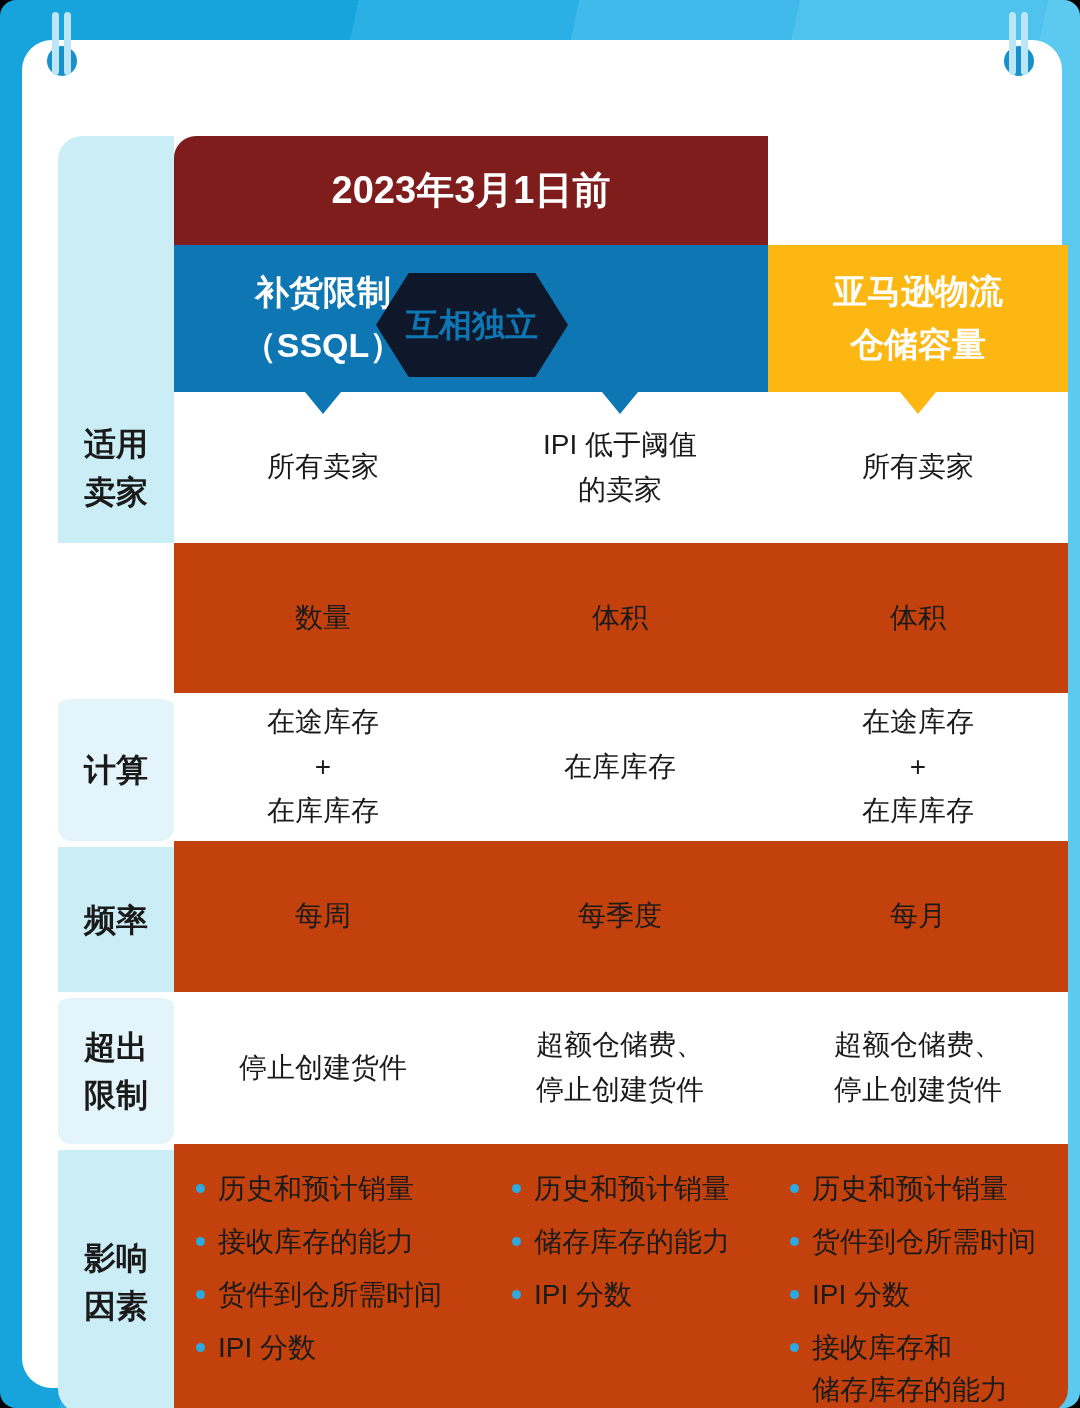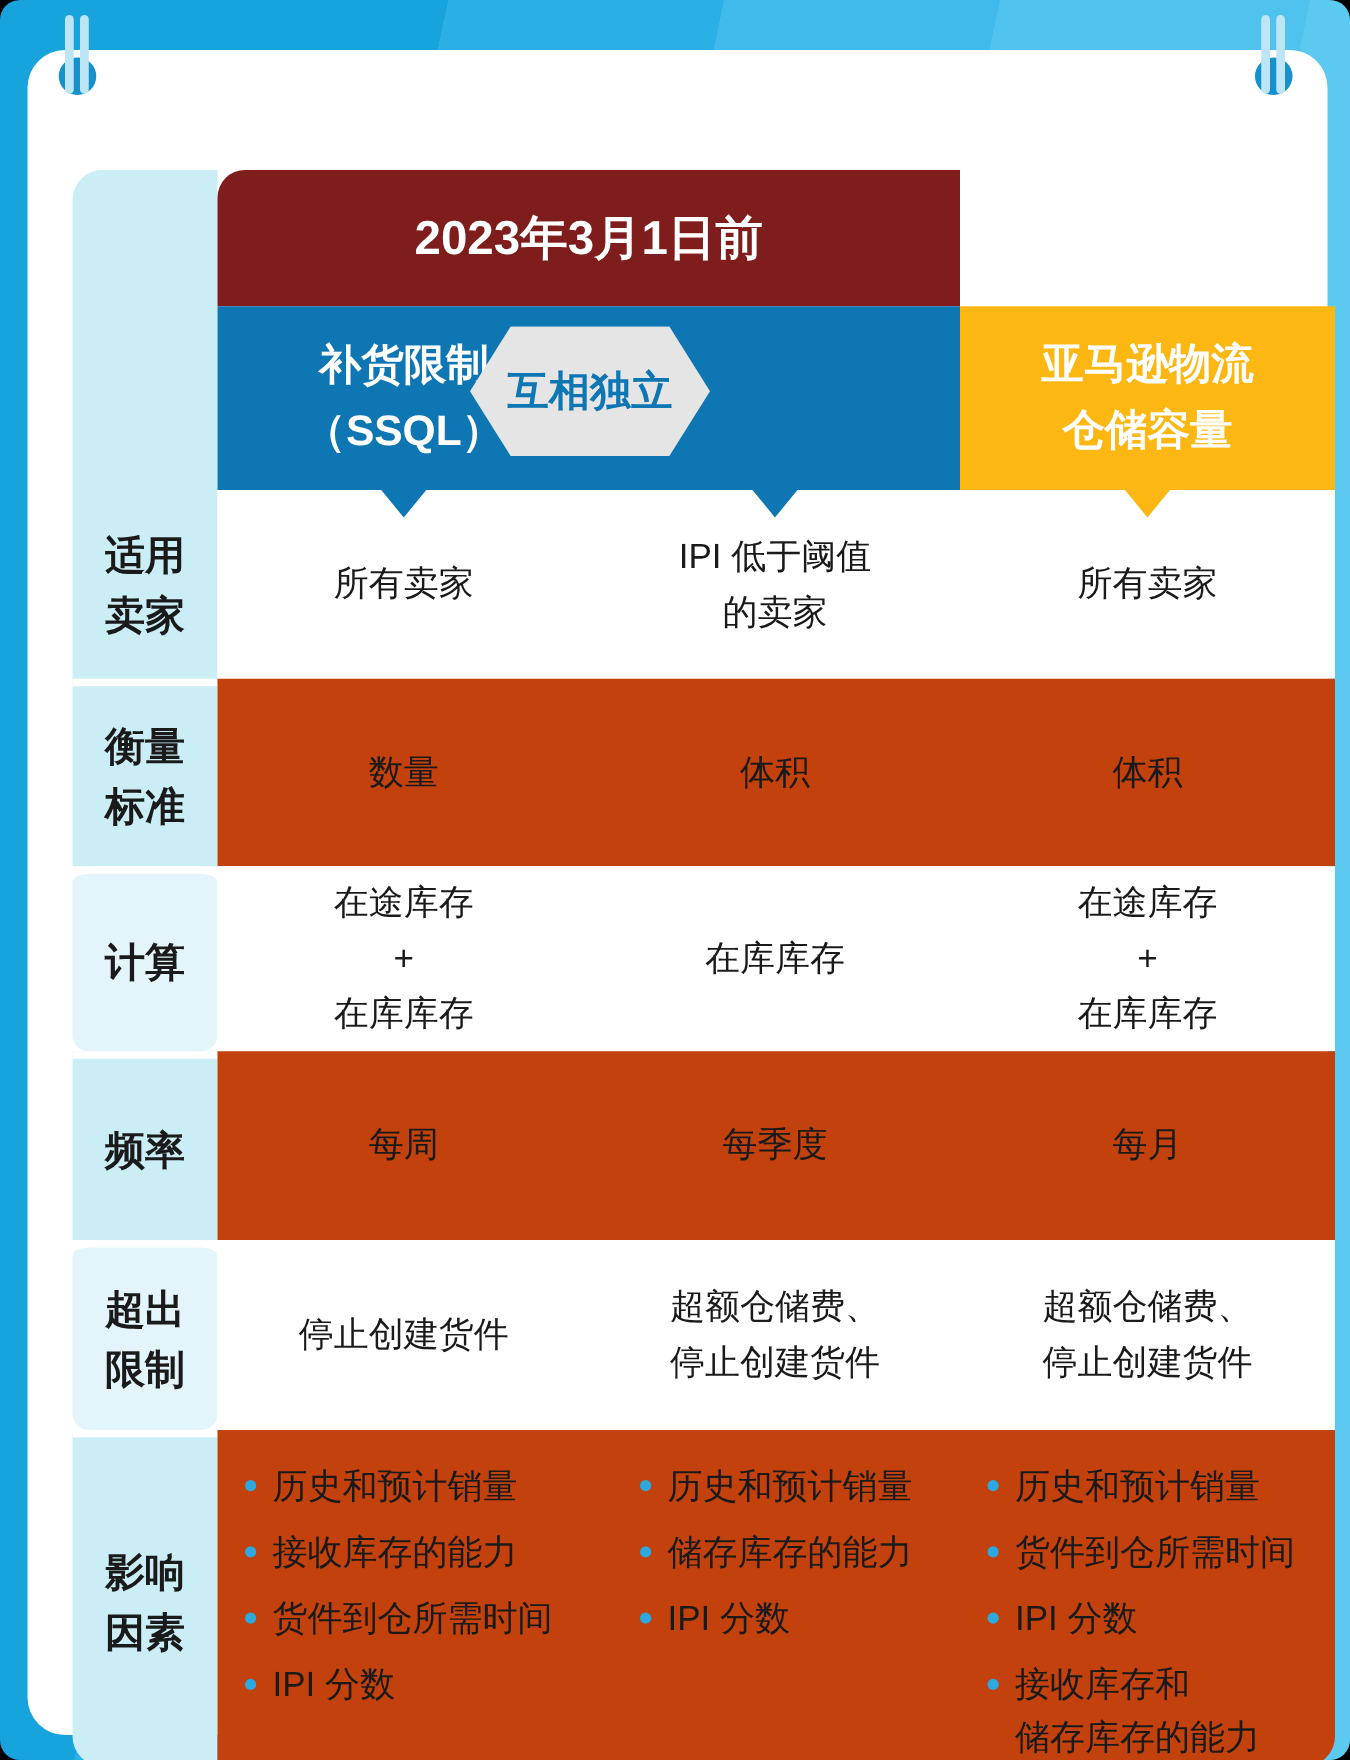--- a/index.html
+++ b/index.html
@@ -38,22 +38,22 @@
   .hd1-orange{grid-column:4;grid-row:1;background:#F7941E;border-radius:0 24px 0 0;}
   .hd2{font-size:34px;font-weight:700;color:#FFFFFF;line-height:1.55;}
   .hd2-blue{grid-column:2/4;grid-row:2;background:#0E76B2;display:grid;grid-template-columns:298px 296px;}
   .hd2-blue .half{display:flex;align-items:center;justify-content:center;text-align:center;white-space:pre-line;}
   .hd2-gold{grid-column:4;grid-row:2;background:#FCB713;font-family:Liberation Serif, serif;}
   
   .val{font-size:28px;font-weight:500;line-height:1.6;}
   .row-white{background:#FFFFFF;} .row-gray{background:#c2410c;}
   .br-corner{border-radius:0 0 24px 0;}
   
-  .hex{position:absolute;left:414px;top:177px;transform:translate(-50%,-50%);
-       width:192px;height:104px;background:#e5e5e5;
+  .hex{position:absolute;left:414px;top:189px;transform:translate(-50%,-50%);
+       width:192px;height:104px;background:#0f172a;
        clip-path:polygon(0% 50%,17% 0%,83% 0%,100% 50%,83% 100%,17% 100%);
        display:flex;align-items:center;justify-content:center;
        font-size:33px;font-weight:700;color:#0E76B2;z-index:3;}
   
   .tri{position:absolute;top:256px;width:0;height:0;
        border-left:18px solid transparent;border-right:18px solid transparent;z-index:2;}
   .tri-blue{border-top:22px solid #0E76B2;}
   .tri-gold{border-top:22px solid #FCB713;}
   .t1{left:247px;} .t2{left:544px;} .t3{left:842px;}
   
@@ -70,22 +70,20 @@
 
 <div class="screen">
   <div class="bg"></div>
 
   <div class="card">
     <div class="table">
 
       <div class="lab-top"></div>
       <div class="cell lab cyan-dark" style="grid-column:1;grid-row:3">适用
 卖家</div>
-      <div class="cell lab cyan-dark lab-sep" style="grid-column:1;grid-row:4">衡量
-标准</div>
       <div class="cell lab cyan-light lab-sep" style="grid-column:1;grid-row:5">计算</div>
       <div class="cell lab cyan-dark lab-sep" style="grid-column:1;grid-row:6">频率</div>
       <div class="cell lab cyan-light lab-sep" style="grid-column:1;grid-row:7">超出
 限制</div>
       <div class="cell lab cyan-dark lab-sep lab-last" style="grid-column:1;grid-row:8">影响
 因素</div>
 
       <div class="cell hd1 hd1-blue">2023年3月1日前</div>
 
       <div class="hd2 hd2-blue">

